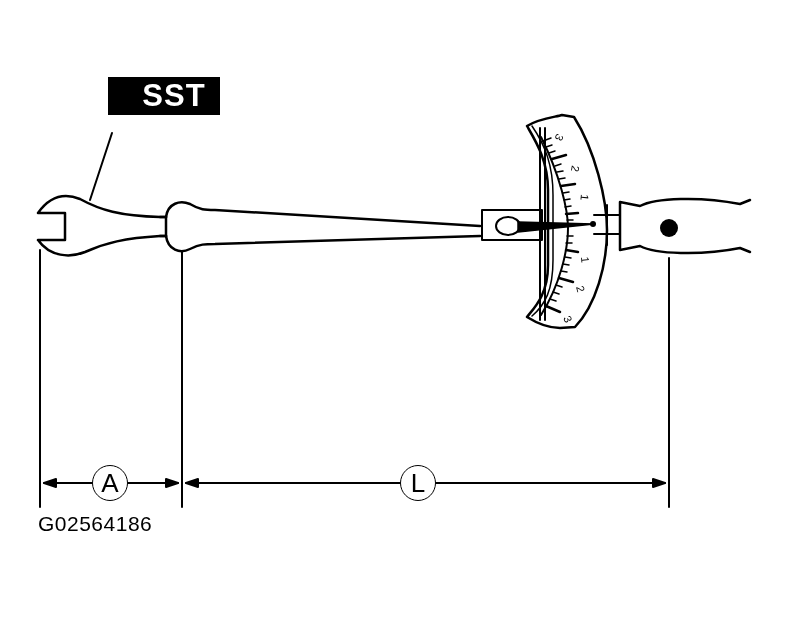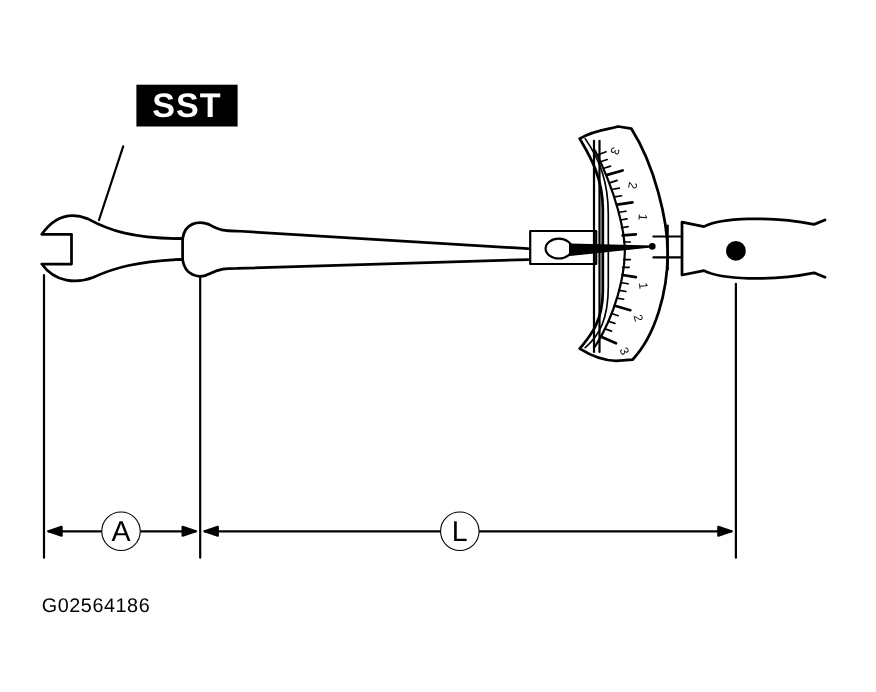--- a/index.html
+++ b/index.html
@@ -1,32 +1,33 @@
 <!DOCTYPE html>
 <html><head>
   <meta charset="utf-8">
   <style>
     html, body { margin: 0; padding: 0; background: #ffffff; }
     body { width: 796px; height: 629px; position: relative; overflow: hidden; font-family: "Liberation Sans", sans-serif; }
     #diagram { position: absolute; left: 0; top: 0; width: 796px; height: 629px; }
     .sst-label {
-      position: absolute; left: 124px; top: 77px; width: 92px; height: 38px;
+      position: absolute; left: 108px; top: 77px; width: 92px; height: 38px;
       background: #000; color: #fff; font-weight: bold; font-size: 31px;
       display: flex; align-items: center; justify-content: center; letter-spacing: 1px;
       font-family: "Liberation Sans", sans-serif;
+      padding-left: 20px;
     }
     .dim-label {
       position: absolute; width: 36px; height: 36px; border: 1.5px solid #000; border-radius: 50%;
       background: #fff; display: flex; align-items: center; justify-content: center;
       font-size: 26px; color: #000; box-sizing: border-box; font-family: "Liberation Sans", sans-serif;
     }
     .dim-a { left: 92px; top: 465px; }
     .dim-l { left: 400px; top: 465px; }
     .figure-id {
-      position: absolute; left: 38px; top: 540px; font-size: 18px; color: #000;
+      position: absolute; left: 38px; top: 512px; font-size: 21px; color: #000;
       font-family: "Liberation Sans", sans-serif; letter-spacing: 0.5px;
     }
     .gauge-num { font-family: "Liberation Sans", sans-serif; font-size: 11px; fill: #000; }
   </style>
 </head>
 <body>
 
 <div id="diagram">
   <svg width="796" height="629" viewBox="0 0 796 629" xmlns="http://www.w3.org/2000/svg">
     <g fill="none" stroke="#000" stroke-width="2.5" stroke-linejoin="round" stroke-linecap="round">

